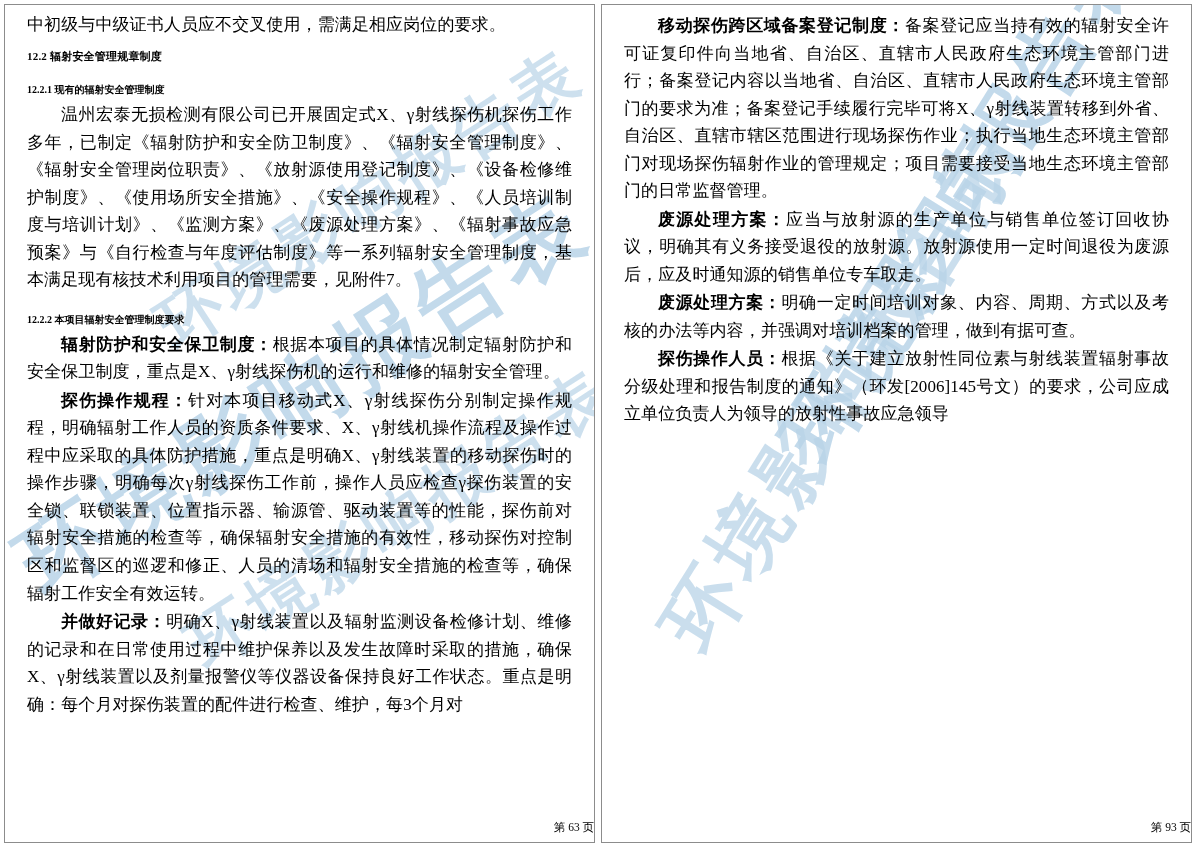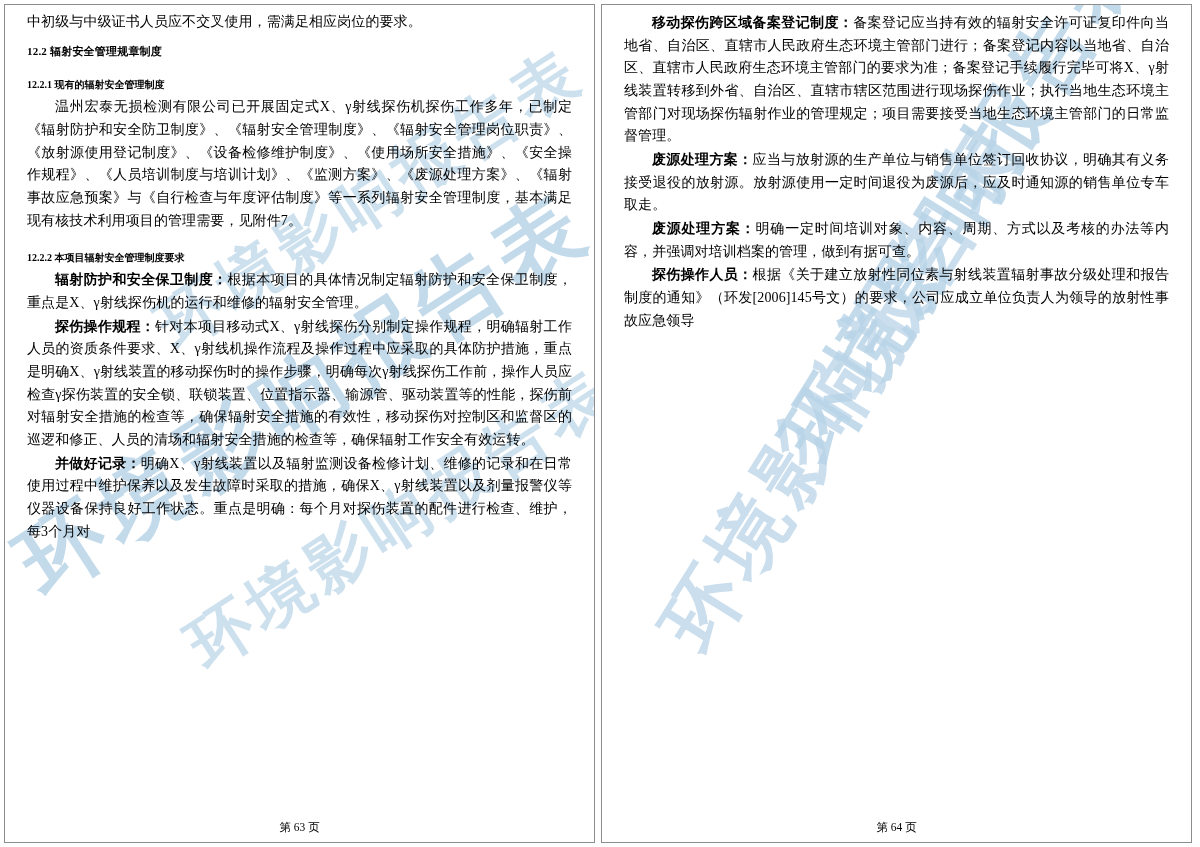--- a/index.html
+++ b/index.html
@@ -32,21 +32,21 @@
     overflow: hidden;
   }
   .page-inner {
     position: absolute;
     left: 0; top: 0; right: 0; bottom: 0;
     padding: 6px 22px 0 22px;
     box-sizing: border-box;
   }
   p {
     margin: 0;
-    font-size: 14px;
+    font-size: 17px;
     line-height: 1.62;
     text-align: justify;
     text-justify: inter-ideograph;
     letter-spacing: 0.1px;
   }
   p.ind {
     text-indent: 2em;
   }
   h2.heading {
     margin: 9px 0 7px 0;
@@ -65,21 +65,21 @@
     margin-top: 1px;
   }
   .lead {
     font-weight: bold;
   }
   .footer {
     position: absolute;
     bottom: 9px;
     left: 0;
     right: 0;
-    text-align: center;
+    text-align: right;
     font-size: 11.5px;
     line-height: 1;
   }
   
   .watermark {
     position: absolute;
     left: 0; top: 0;
     width: 100%;
     height: 100%;
     pointer-events: none;
@@ -176,16 +176,16 @@
       <p class="ind blk"><span class="lead">移动探伤跨区域备案登记制度：</span><span>备案登记应当持有效的辐射安全许可证复印件向当地省、自治区、直辖市人民政府生态环境主管部门进行；备案登记内容以当地省、自治区、直辖市人民政府生态环境主管部门的要求为准；备案登记手续履行完毕可将X、γ射线装置转移到外省、自治区、直辖市辖区范围进行现场探伤作业；执行当地生态环境主管部门对现场探伤辐射作业的管理规定；项目需要接受当地生态环境主管部门的日常监督管理。</span></p>
 
       <p class="ind blk"><span class="lead">废源处理方案：</span><span>应当与放射源的生产单位与销售单位签订回收协议，明确其有义务接受退役的放射源。放射源使用一定时间退役为废源后，应及时通知源的销售单位专车取走。</span></p>
 
       <p class="ind blk"><span class="lead">废源处理方案：</span><span>明确一定时间培训对象、内容、周期、方式以及考核的办法等内容，并强调对培训档案的管理，做到有据可查。</span></p>
 
 
 
       <p class="ind blk"><span class="lead">探伤操作人员：</span><span>根据《关于建立放射性同位素与射线装置辐射事故分级处理和报告制度的通知》（环发[2006]145号文）的要求，公司应成立单位负责人为领导的放射性事故应急领导</span></p>
     </div>
-    <div class="footer">第 64 页</div>
+    <div class="footer">第 93 页</div>
   </div>
 
 </div>
 
 </body></html>

